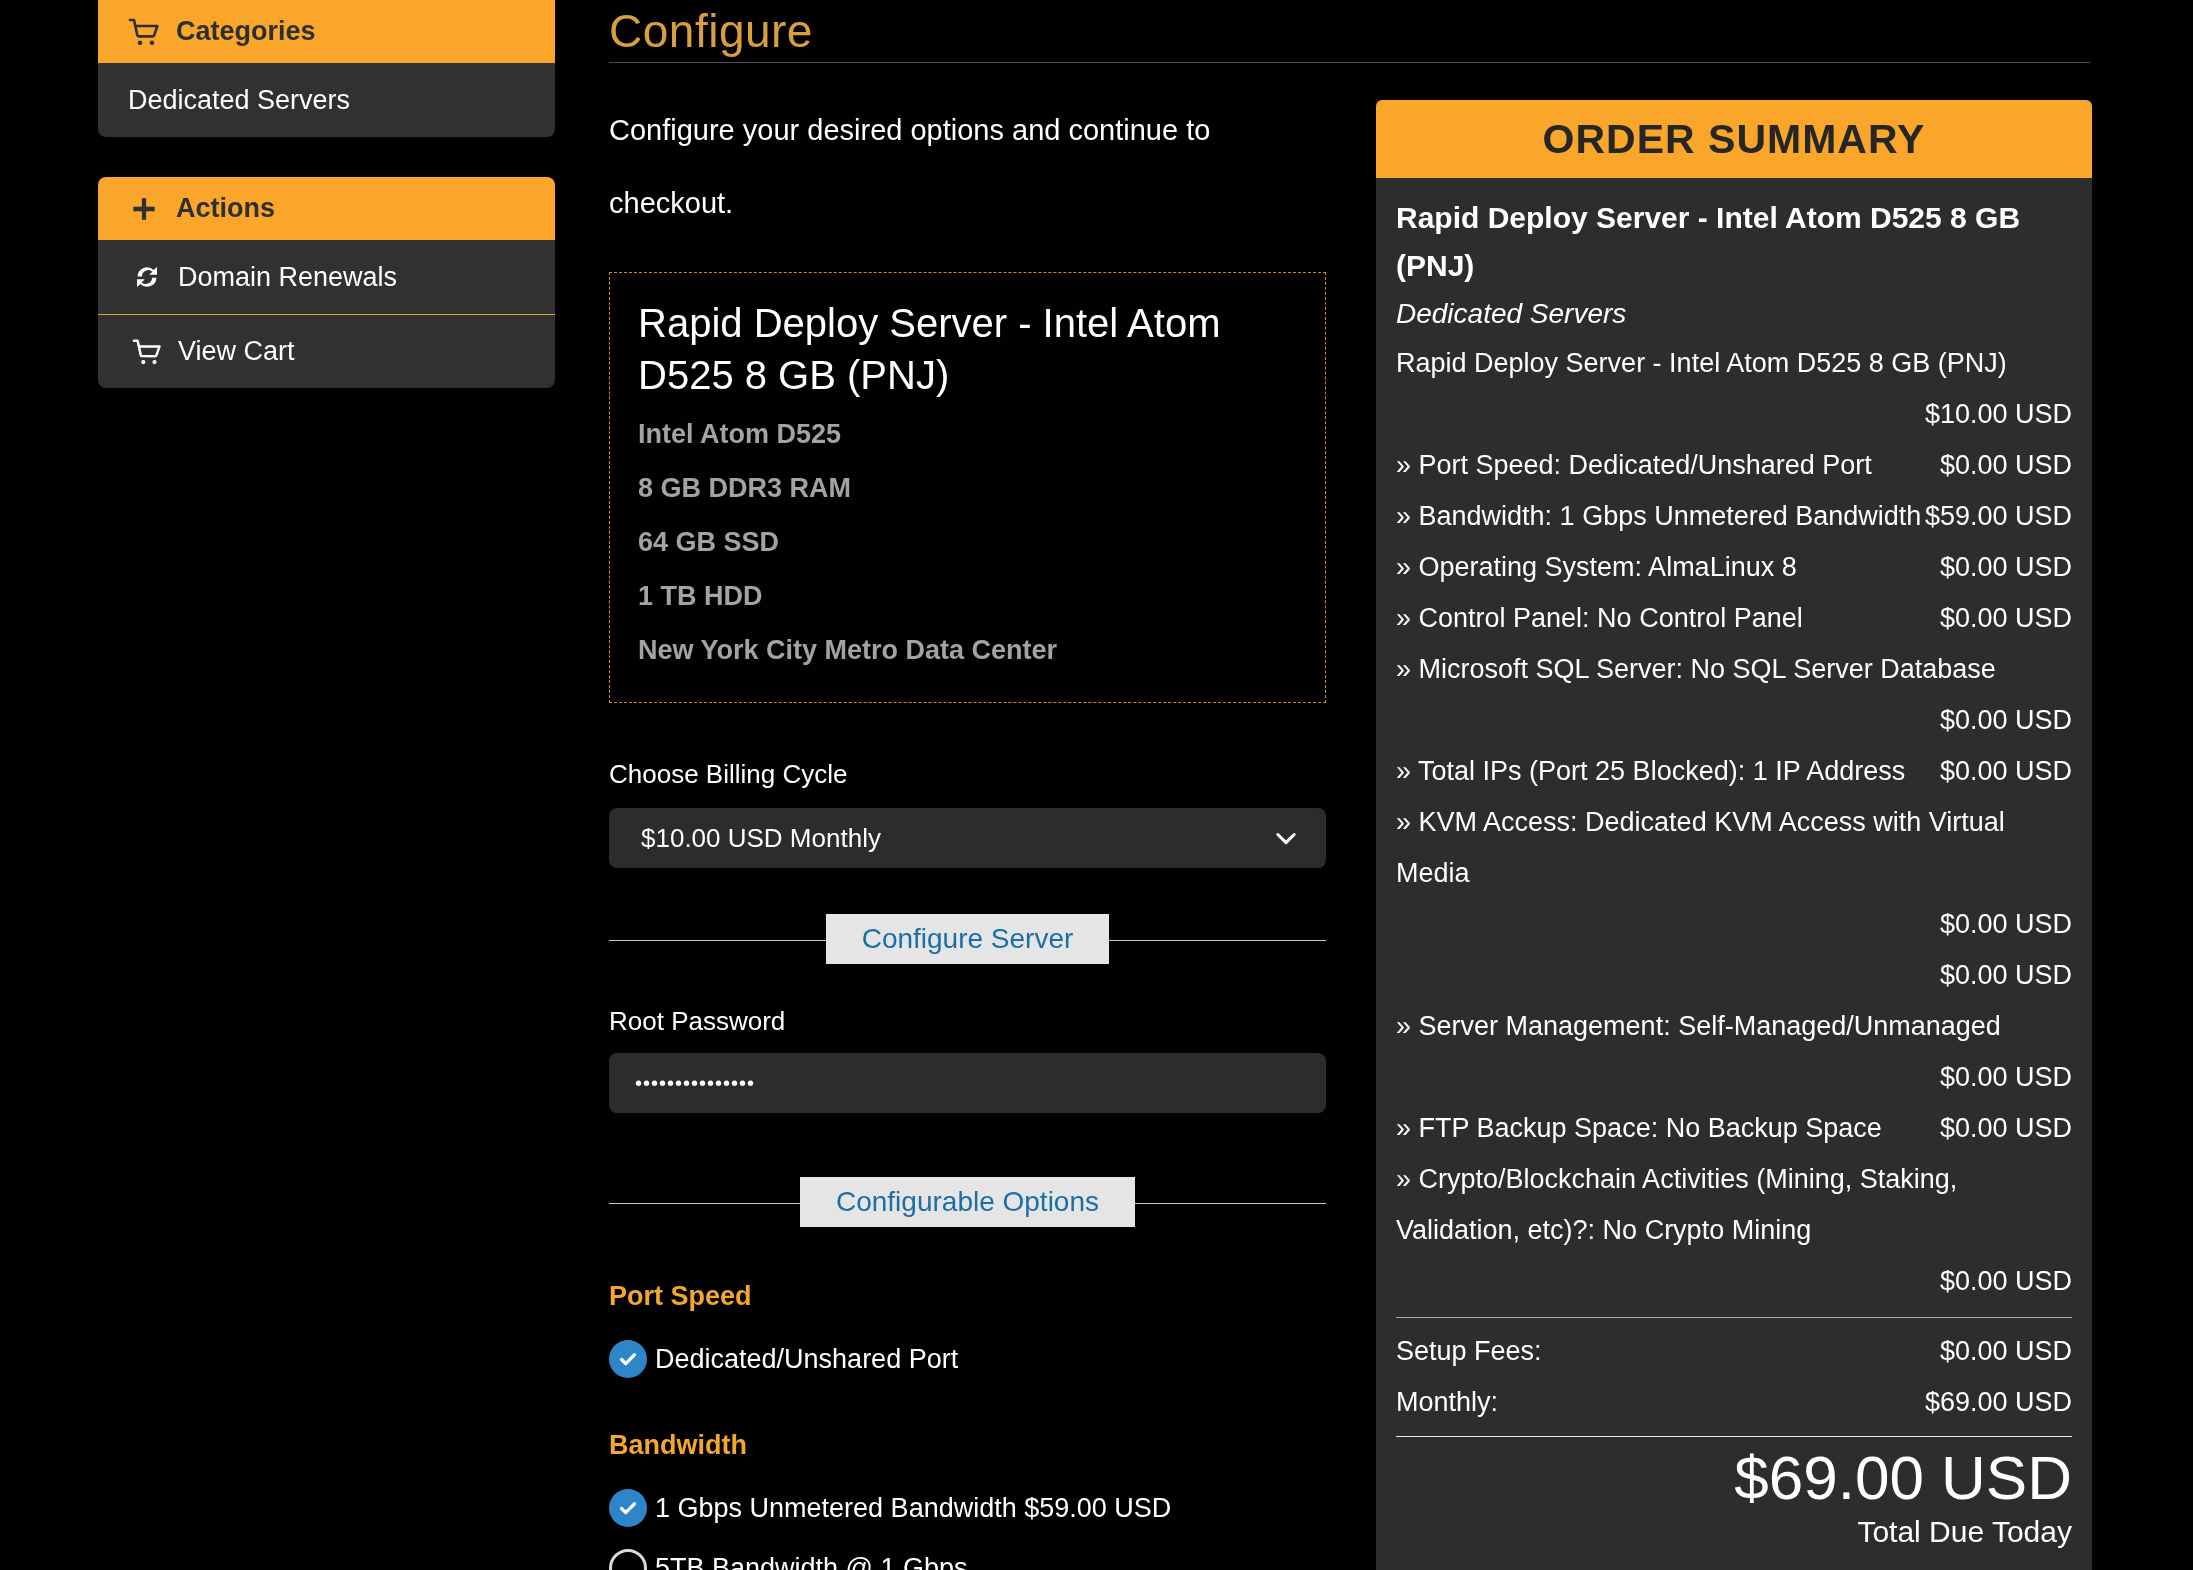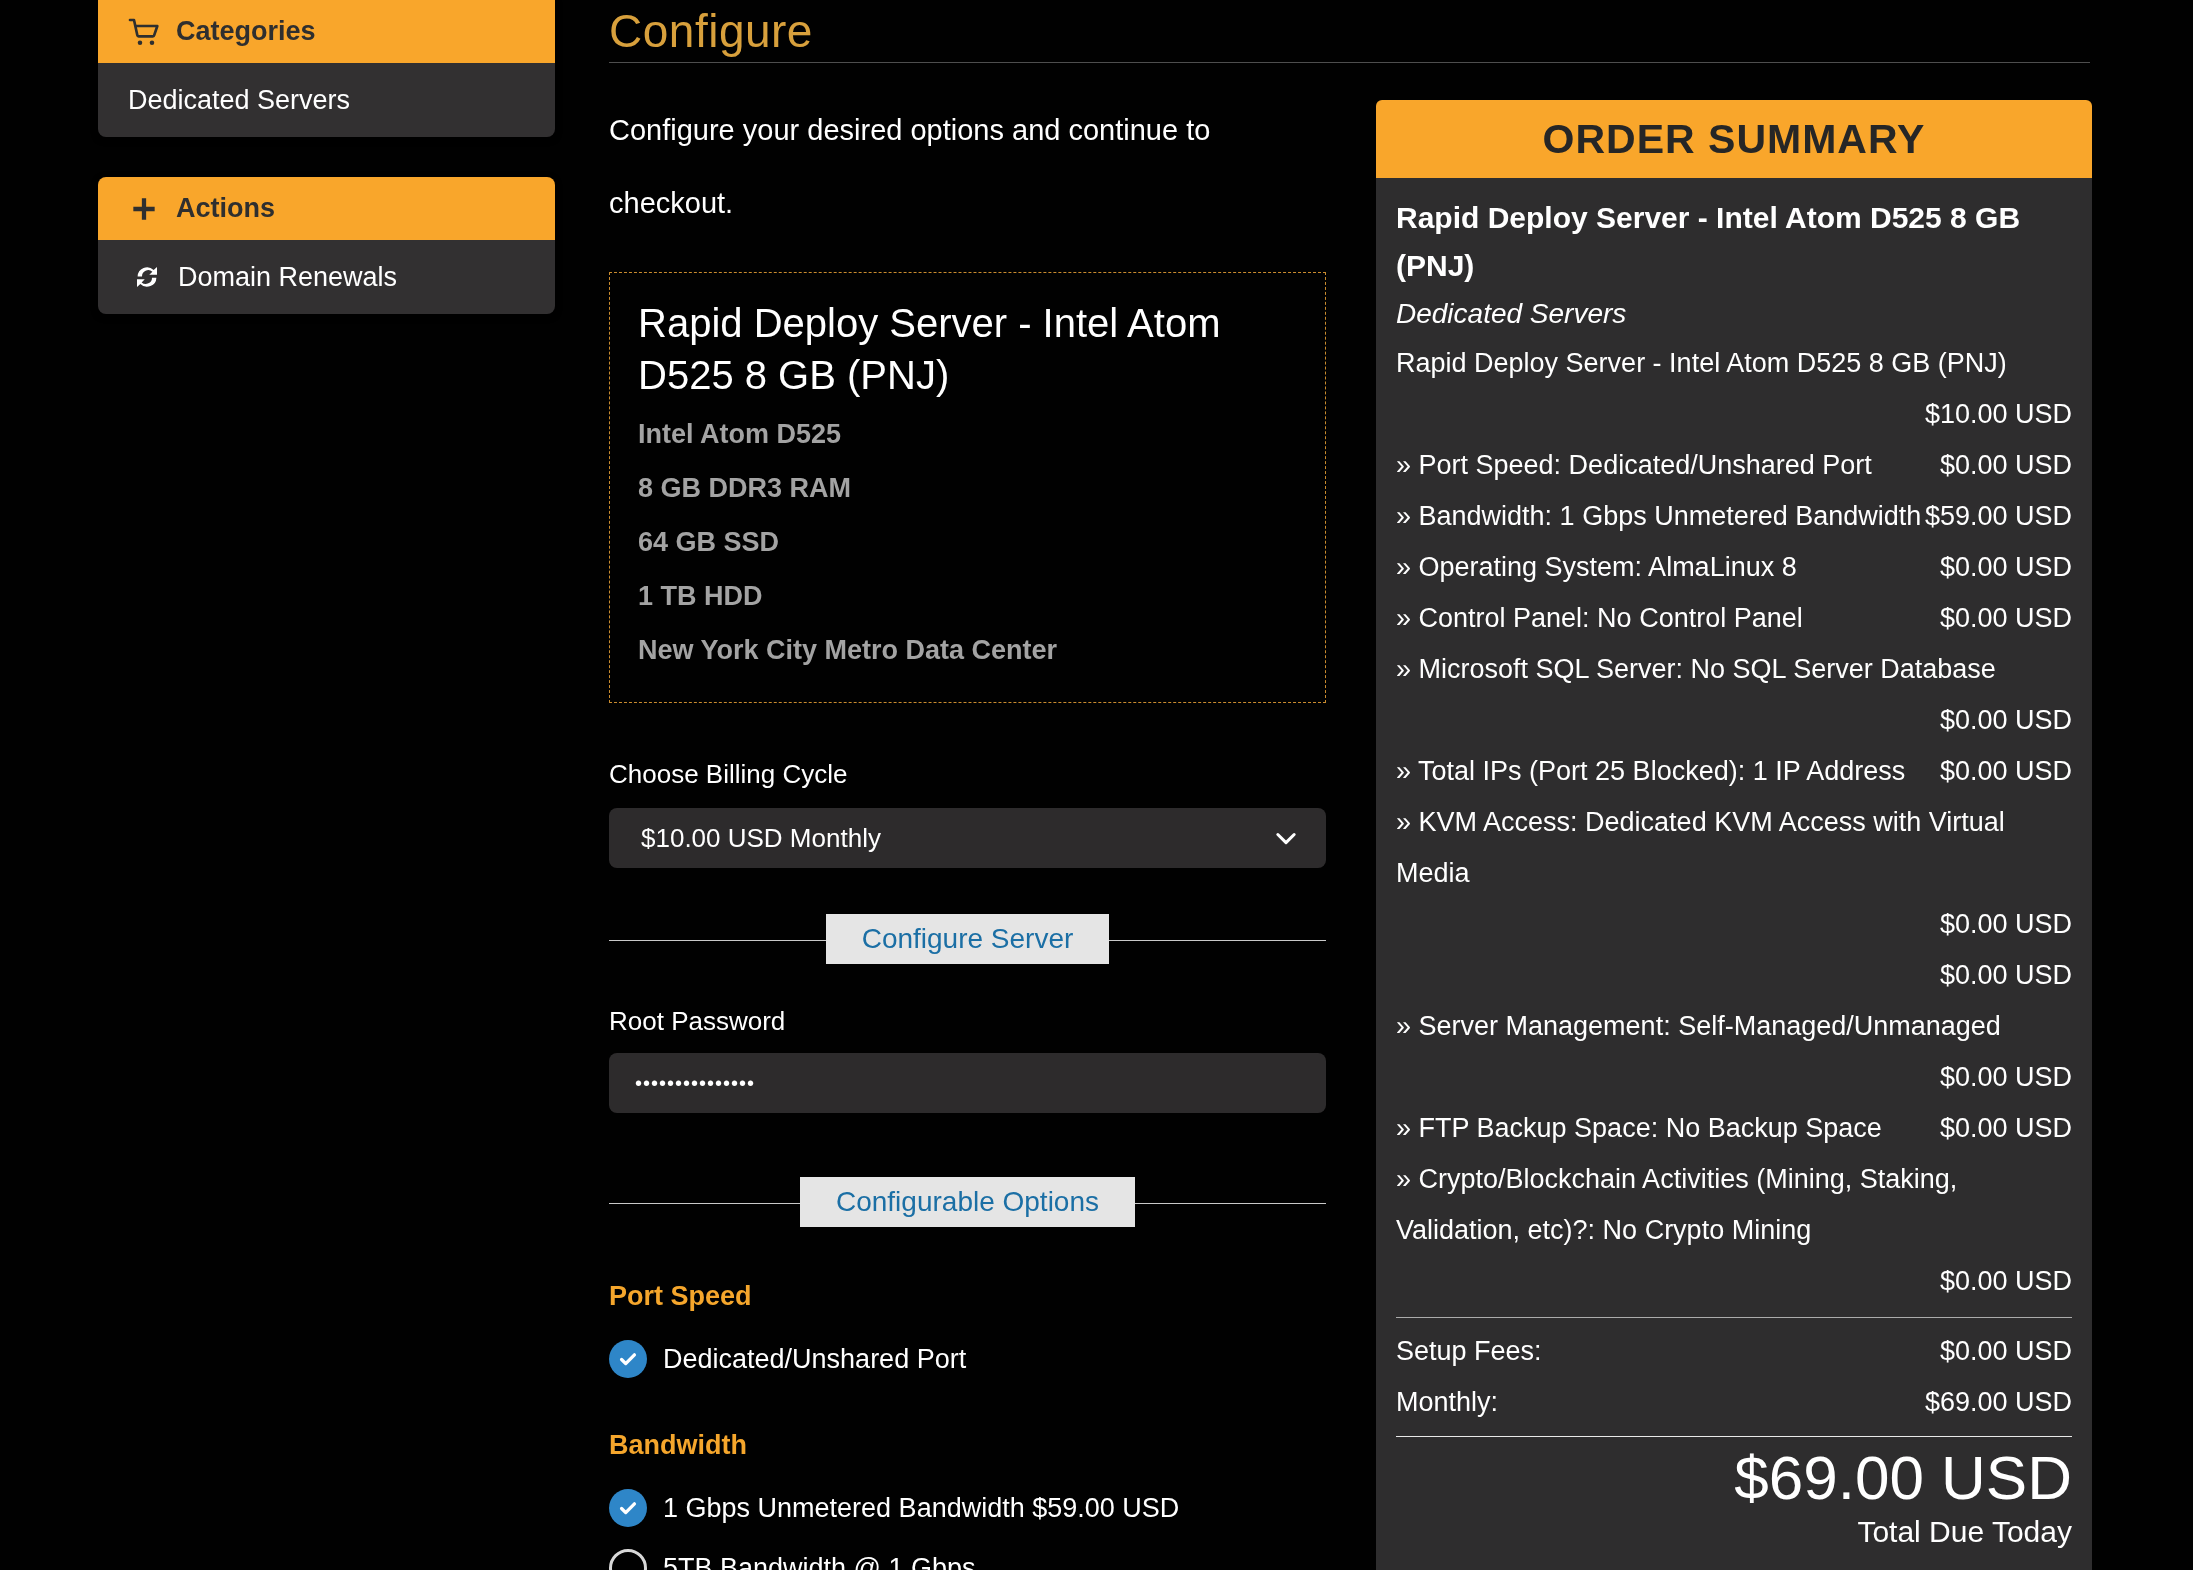--- a/index.html
+++ b/index.html
@@ -51,21 +51,21 @@
   .section-head.second { margin-top:64px; }
   .form-row { display:flex; gap:52px; margin-top:40px; }
   .form-col { flex:1; }
   .form-col .field-label { margin-top:0; }
   .text-input {
     margin-top:16px; width:100%; height:60px; background:#2D2B2C; border:none; border-radius:8px;
     color:#fff; font-size:26px; padding:0 26px; font-family:"Liberation Sans", sans-serif;
   }
   .text-input.pw { font-size:20px; letter-spacing:1px; }
   .opt-group-label { margin-top:52px; font-size:27px; font-weight:700; color:#F5A62C; }
-  .radio-row { display:flex; align-items:center; gap:16px; margin-top:28px; cursor:pointer; }
+  .radio-row { display:flex; align-items:center; gap:8px; margin-top:28px; cursor:pointer; }
   .radio-row.tight { margin-top:22px; }
   .radio { width:38px; height:38px; border-radius:50%; flex:none; display:flex; align-items:center; justify-content:center; }
   .radio.checked { background:#2E86C8; }
   .radio.unchecked { border:3px solid #D8D8D8; background:transparent; }
   .radio svg { width:22px; height:22px; }
   .radio-label { font-size:27px; color:#fff; }
 
   
   .summary { position:absolute; left:1376px; top:100px; width:716px; }
   .summary-header {
@@ -115,20 +115,30 @@
         <span>Actions</span>
       </div>
       <div class="side-item">
         <span class="icon">
           <svg viewBox="0 0 24 24" fill="currentColor">
               <path d="M4.5 11.5a7.5 7.5 0 0 1 12.8-5.1L20 4v6.2h-6.2l2.5-2.5a5 5 0 0 0-8.3 3.8H4.5zm15 1a7.5 7.5 0 0 1-12.8 5.1L4 20v-6.2h6.2l-2.5 2.5a5 5 0 0 0 8.3-3.8h3.5z"></path>
             </svg>
         </span>
         <span>Domain Renewals</span>
       </div>
+      <div class="side-item">
+        <span class="icon">
+          <svg viewBox="0 0 24 24" fill="none" stroke="currentColor" stroke-width="2" stroke-linecap="round" stroke-linejoin="round">
+              <path d="M1.5 3h3l2.5 11.5a1 1 0 0 0 1 .8h10.6a1 1 0 0 0 1-.8L22 7.5H6"></path>
+              <circle cx="9" cy="20" r="1.7" fill="currentColor" stroke="none"></circle>
+              <circle cx="18" cy="20" r="1.7" fill="currentColor" stroke="none"></circle>
+            </svg>
+        </span>
+        <span>View Cart</span>
+      </div>
     </div>
   </aside>
 
   <div class="header-divider"></div>
 
   <main class="main-col">
     <h1 class="page-title">Configure</h1>
     <p class="intro">Configure your desired options and continue to checkout.</p>
 
     <div class="product-box">

